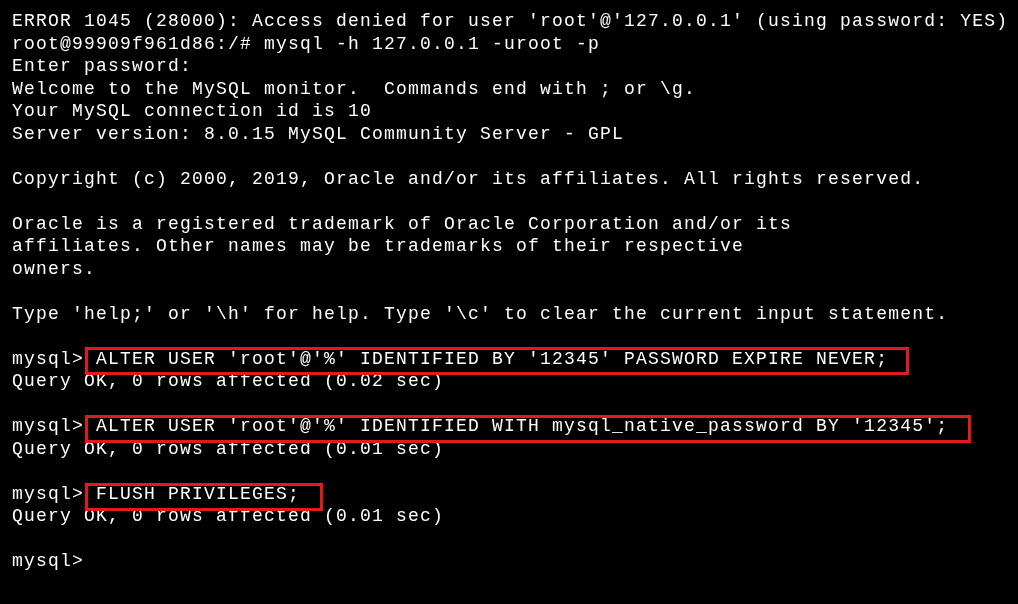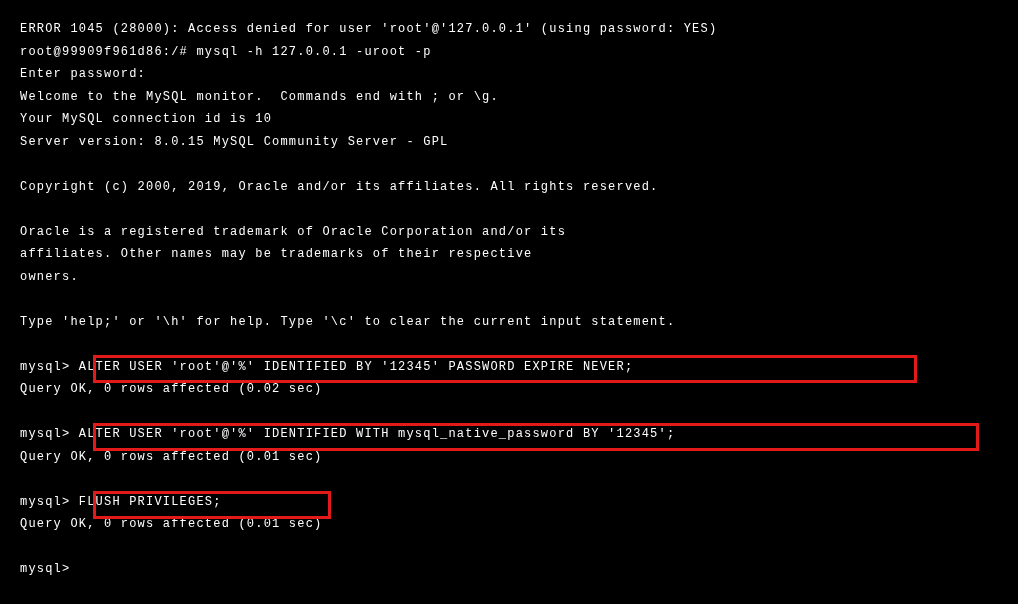--- a/index.html
+++ b/index.html
@@ -6,24 +6,24 @@
     margin: 0;
     padding: 0;
     background: #000;
     color: #fff;
     width: 1018px;
     height: 604px;
     overflow: hidden;
   }
   pre.terminal {
     font-family: "Consolas", "Courier New", monospace;
-    font-size: 12px;
+    font-size: 18px;
     line-height: 22.5px;
     letter-spacing: 1.2px;
-    margin: 16px;
+    margin: 8px;
     padding: 2px 0 0 4px;
     white-space: pre;
     position: relative;
   }
   .hl {
     position: absolute;
     border: 3px solid #e21a1a;
     pointer-events: none;
     box-sizing: border-box;
   }

